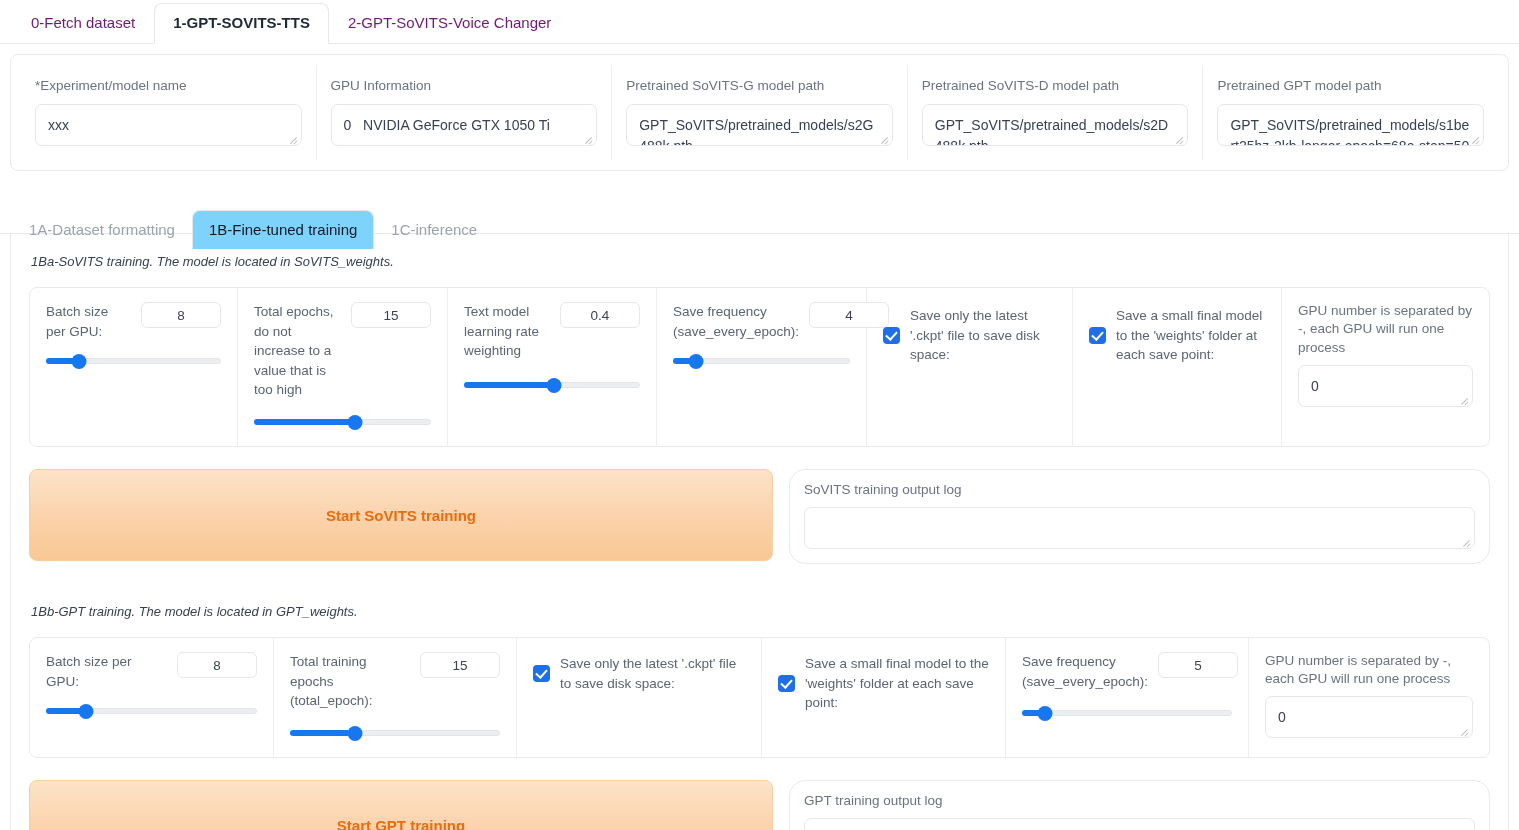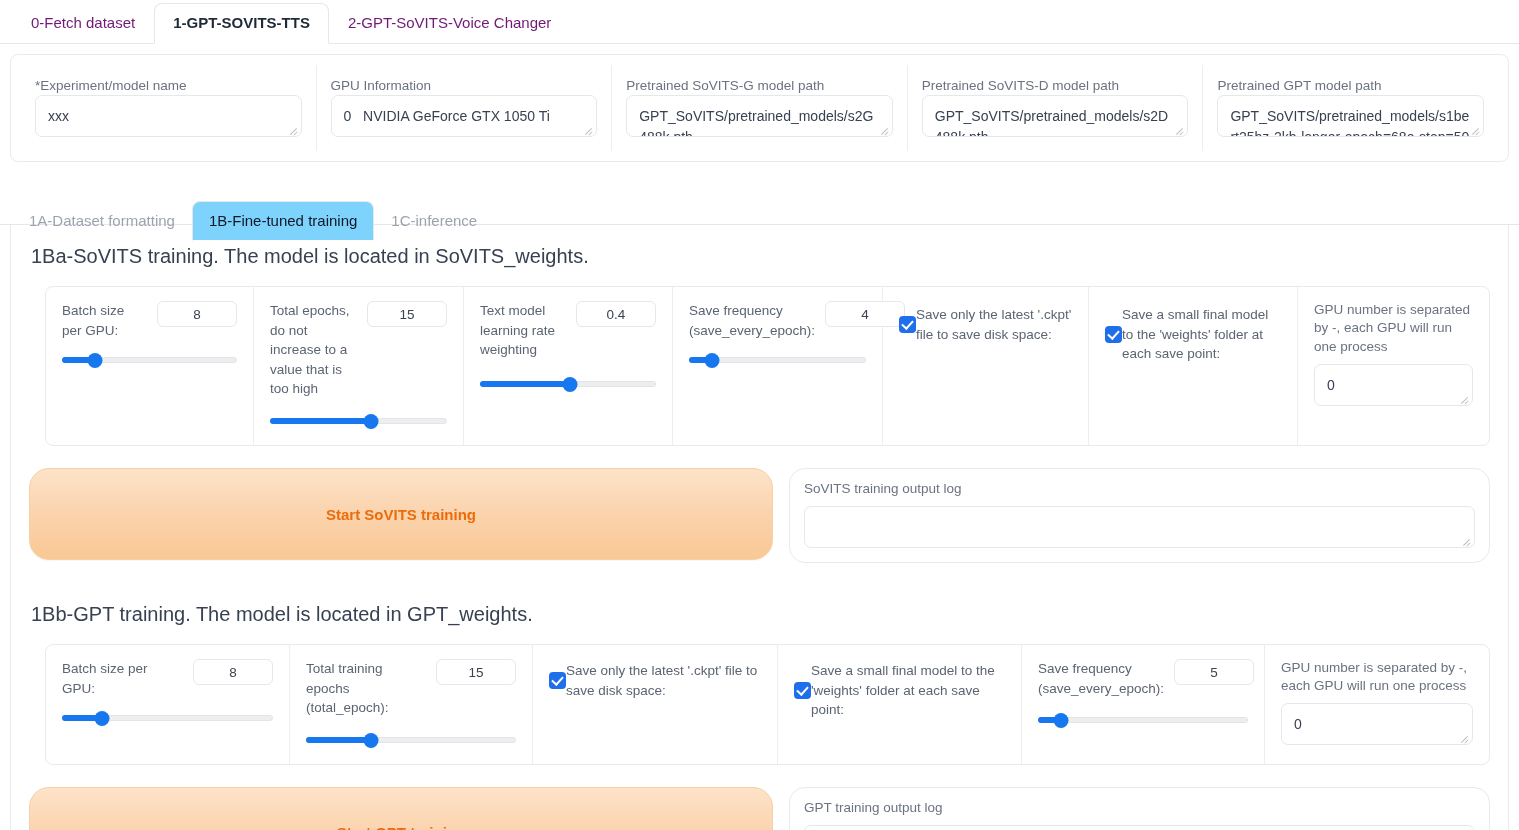--- a/index.html
+++ b/index.html
@@ -52,20 +52,21 @@
   .field-cell {
     flex: 1 1 0;
     padding: 12px 14px 14px 14px;
     border-right: 1px solid #eceef0;
     min-width: 0;
   }
   .field-cell:last-child { border-right: none; }
   .field-label {
     font-size: 13.5px;
     color: #6b7280;
+    margin-bottom: 9px;
     line-height: 1.35;
   }
   .textbox {
     position: relative;
     border: 1px solid #e5e7eb;
     border-radius: 7px;
     background: #fff;
     height: 42px;
     padding: 10px 12px;
     font-size: 14px;
@@ -109,31 +110,31 @@
 
   .section-panel {
     margin: 0 10px;
     border: 1px solid #e9eaec;
     border-top: none;
     border-radius: 0 0 8px 8px;
     padding: 16px 18px 20px 18px;
     background: #fff;
   }
   .section-title {
-    font-size: 20px; color: #374151;
+    font-size: 13px; color: #374151;
     margin: 4px 0 18px 2px;
+    font-style: italic;
   }
 
   
   .group {
     border: 1px solid #e9eaec;
     border-radius: 8px;
     display: flex;
     background: #fff;
-    margin-left: 16px;
   }
   .group > .cell {
     flex: 1 1 0;
     border-right: 1px solid #eceef0;
     padding: 14px 16px 16px 16px;
     min-width: 0;
   }
   .group > .cell:last-child { border-right: none; }
 
   .slider-cell .top { display: flex; align-items: flex-start; gap: 10px; }
@@ -165,21 +166,21 @@
     background: #1677ef; border-radius: 4px;
   }
   .slider .knob {
     position: absolute; top: 1px;
     width: 15px; height: 15px; border-radius: 50%;
     background: #1677ef;
     transform: translateX(-50%);
   }
 
   .check-cell { display: flex; align-items: center; }
-  .check-inner { display: flex; align-items: center; gap: 0; }
+  .check-inner { display: flex; align-items: center; gap: 10px; }
   .checkbox {
     flex: 0 0 auto;
     width: 17px; height: 17px; border-radius: 4px;
     background: #1f6feb;
     position: relative;
     cursor: pointer;
   }
   .checkbox:after {
     content: "";
     position: absolute; left: 5px; top: 2px;
@@ -189,21 +190,21 @@
   }
   .check-lbl { font-size: 13.5px; color: #5b6472; line-height: 1.45; }
 
   .text-cell .field-label { margin-bottom: 8px; }
 
   
   .action-row { display: flex; gap: 16px; margin-top: 22px; }
   .btn-wrap { flex: 0 0 744px; }
   .big-btn {
     height: 92px;
-    border-radius: 20px;
+    border-radius: 8px;
     border: 1px solid #f7cfa4;
     background: linear-gradient(180deg, #fde3c8 0%, #fbd3ad 50%, #f9c894 100%);
     display: flex; align-items: center; justify-content: center;
     color: #ea6c0b;
     font-size: 15px; font-weight: 700;
     cursor: pointer;
     box-shadow: 0 1px 1px rgba(0,0,0,0.03);
   }
   .log-wrap {
     flex: 1 1 auto;

